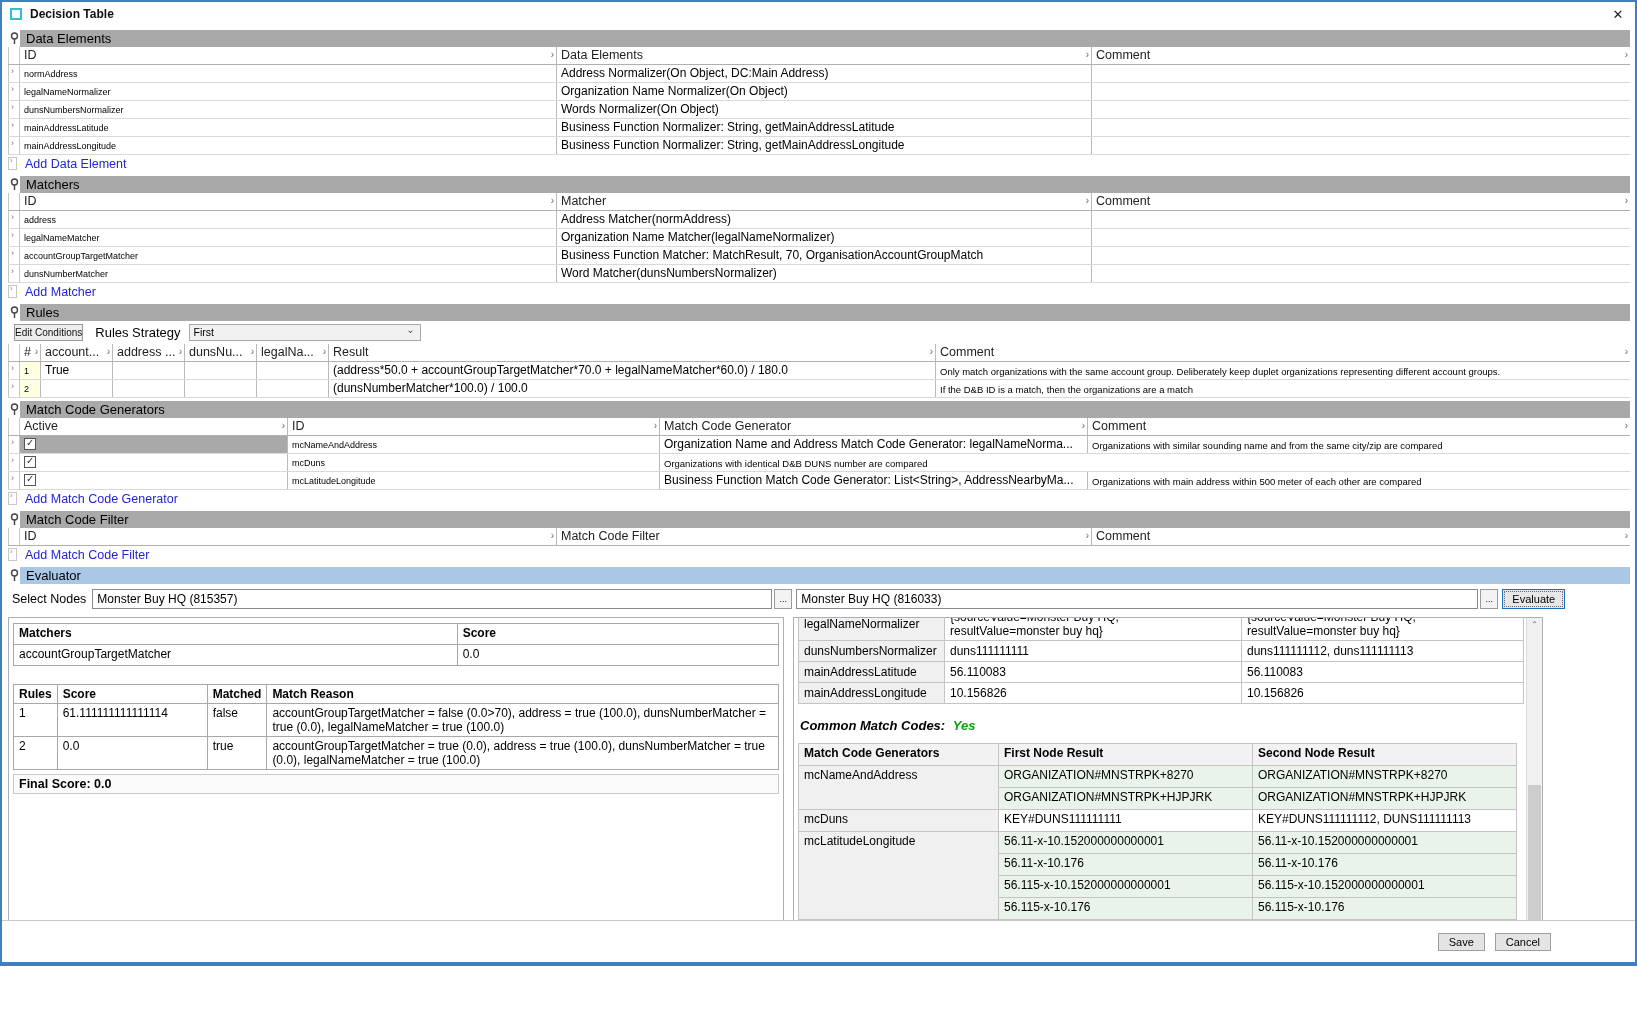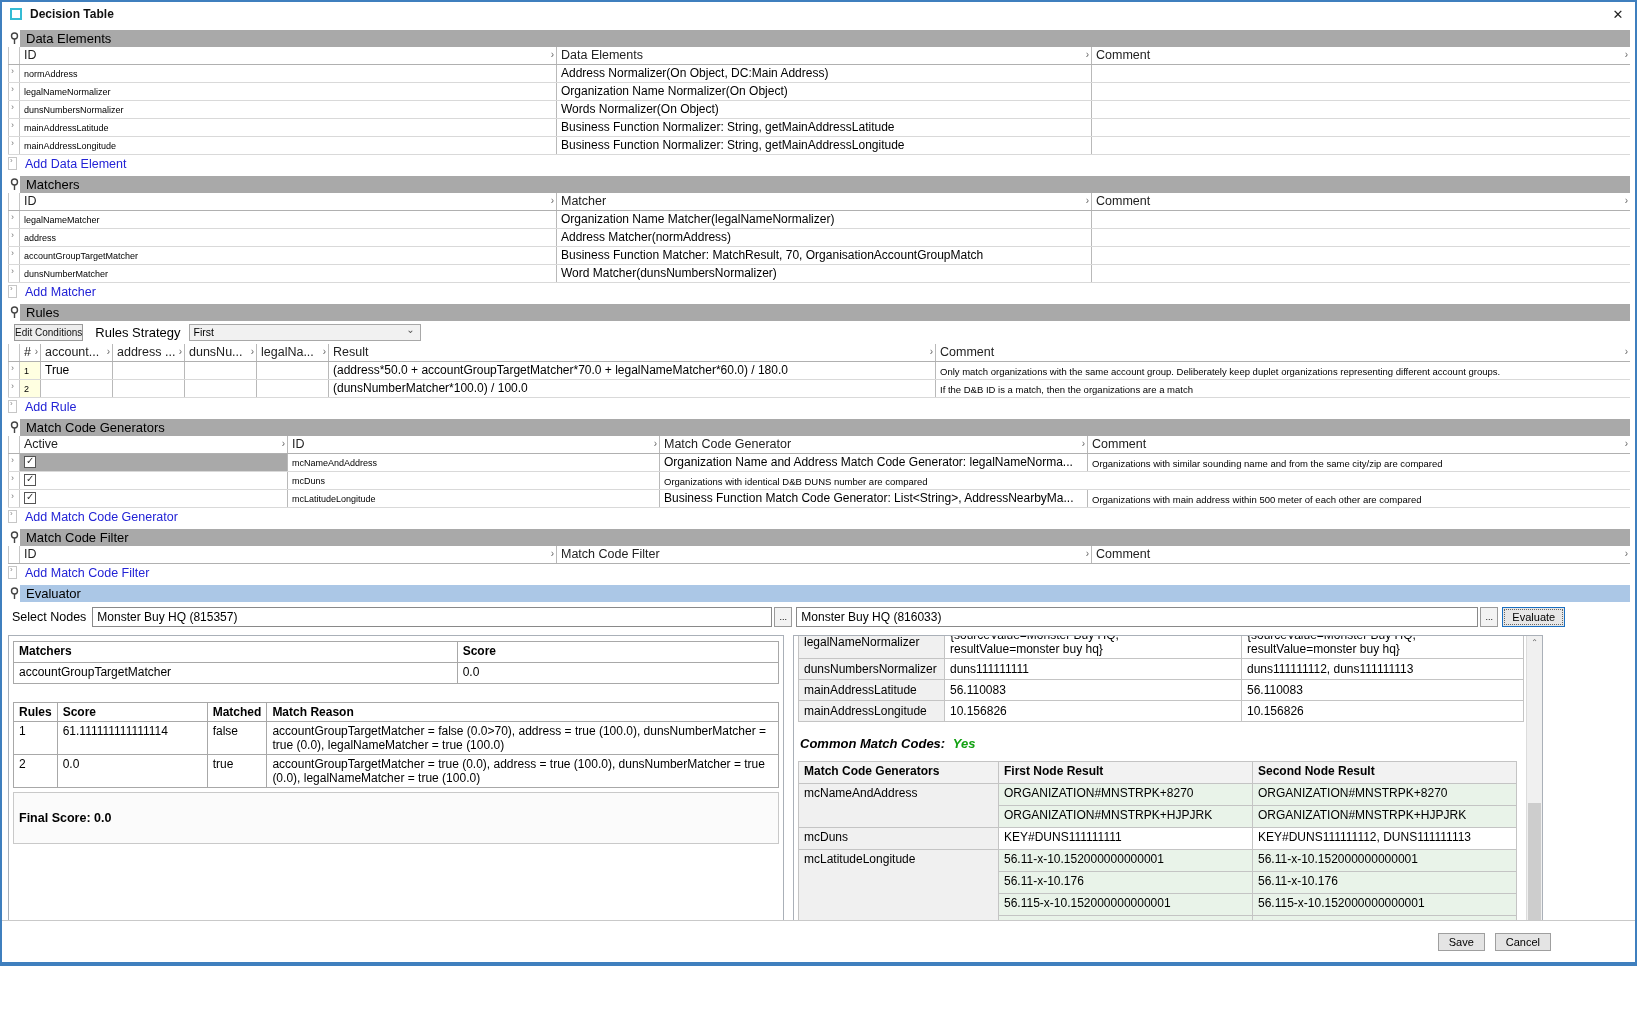--- a/index.html
+++ b/index.html
@@ -80,21 +80,21 @@
   table { border-collapse:collapse; }
   .res-table { width:100%; border:1px solid #8f8f8f; }
   .res-table th, .res-table td { border:1px solid #a8a8a8; font-size:12px; text-align:left; font-weight:normal; padding:2px 5px; vertical-align:top; }
   .res-table th { font-weight:bold; background:#fff; }
   .matchers-tbl th, .matchers-tbl td { height:21px; }
   .mt-c1 { width:58%; }
   .rules-res { margin-top:18px; }
   .rr-num { width:26px; }
   .rr-score { width:150px; }
   .rr-match { width:56px; }
-  .final-score { margin-top:4px; border:1px solid #c9c9c9; background:#fbfbfb; font-weight:bold; font-size:12.5px; padding:18px 5px; }
+  .final-score { margin-top:4px; border:1px solid #c9c9c9; background:#fbfbfb; font-weight:bold; font-size:12.5px; padding:2px 5px; }
 
   
   .norm-tbl { width:100%; margin-top:-11px; }
   .norm-tbl td { border:1px solid #c4c4c4; font-size:12px; padding:2px 5px; height:21px; }
   .nm-name { width:146px; background:#f0f0f0; }
   .nm-first { width:297px; }
   .cmc { margin:14px 0 10px 2px; font-size:13px; font-weight:bold;font-style:italic; }
   .cmc .yes { color:#13a113; margin-left:4px; }
   .mcg-res { width:99%; }
   .mcg-res th, .mcg-res td { border:1px solid #c4c4c4; font-size:12px; padding:2px 5px; height:22px; text-align:left; vertical-align:top; }
@@ -192,28 +192,28 @@
         <div class="sec-bar">Matchers</div>
       </div>
       <div class="t-row hdr">
         <div class="gut"></div>
         <div class="cell hd c1">ID</div>
         <div class="cell hd c2">Matcher</div>
         <div class="cell hd last">Comment</div>
       </div>
       <div class="t-row">
         <div class="gut exp"></div>
+        <div class="cell small c1">address</div>
+        <div class="cell c2">Address Matcher(normAddress)</div>
+        <div class="cell last"></div>
+      </div>
+      <div class="t-row">
+        <div class="gut exp"></div>
         <div class="cell small c1">legalNameMatcher</div>
         <div class="cell c2">Organization Name Matcher(legalNameNormalizer)</div>
-        <div class="cell last"></div>
-      </div>
-      <div class="t-row">
-        <div class="gut exp"></div>
-        <div class="cell small c1">address</div>
-        <div class="cell c2">Address Matcher(normAddress)</div>
         <div class="cell last"></div>
       </div>
       <div class="t-row">
         <div class="gut exp"></div>
         <div class="cell small c1">accountGroupTargetMatcher</div>
         <div class="cell c2">Business Function Matcher: MatchResult, 70, OrganisationAccountGroupMatch</div>
         <div class="cell last"></div>
       </div>
       <div class="t-row">
         <div class="gut exp"></div>
@@ -264,24 +264,20 @@
       </div>
       <div class="t-row">
         <div class="gut exp"></div>
         <div class="cell rn">2</div>
         <div class="cell rc"></div>
         <div class="cell rc"></div>
         <div class="cell rc"></div>
         <div class="cell rc"></div>
         <div class="cell rres">(dunsNumberMatcher*100.0) / 100.0</div>
         <div class="cell tiny last">If the D&amp;B ID is a match, then the organizations are a match</div>
-      </div>
-      <div class="add-row">
-        <span class="add-box"></span>
-        <span class="add-link">Add Rule</span>
       </div>
     </div>
 
     <div class="sec">
       <div class="sec-hdr">
         <span class="pin">
             <svg width="9" height="13" viewBox="0 0 9 13">
               <circle cx="4.5" cy="4" r="3" fill="none" stroke="#444" stroke-width="1.4"></circle>
               <line x1="4.5" y1="7" x2="4.5" y2="12" stroke="#444" stroke-width="1.4"></line>
             </svg>

